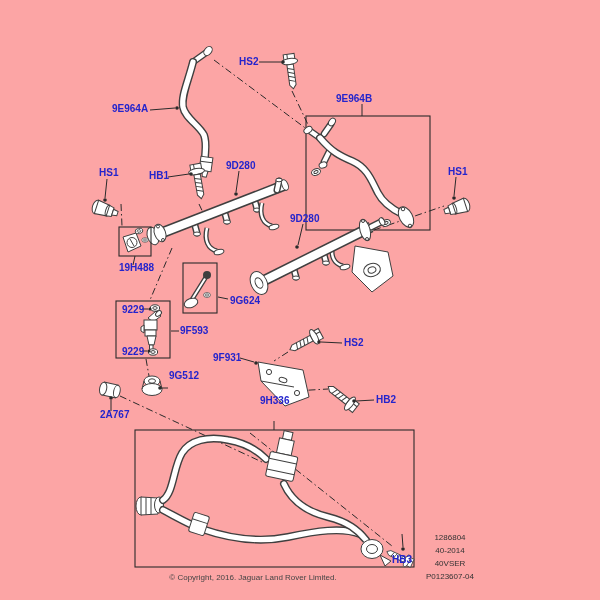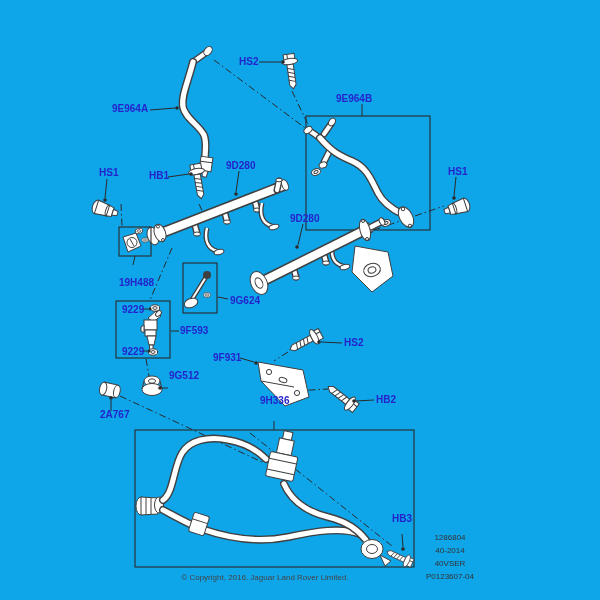--- a/index.html
+++ b/index.html
@@ -3,41 +3,41 @@
 <meta charset="utf-8">
 <style>
   :root{
     --label:#2424cc;
     --part:#3f3f3f;
     --leader:#2a2a2a;
     --foot:#3a3a3a;
   }
   html,body{margin:0;padding:0;background:#ffffff;}
   #stage{
-    position:relative;width:600px;height:600px;background:#0ea5e9;overflow:hidden;
+    position:relative;width:600px;height:600px;background:#fca5a5;overflow:hidden;
     font-family:"Liberation Sans", sans-serif;
   }
   #stage svg{position:absolute;left:0;top:0;}
   .lbl{
     position:absolute;
     font:bold 10px/11px "Liberation Sans", sans-serif;
     color:var(--label);
     white-space:nowrap;
     letter-spacing:0;
     cursor:default;
   }
   .plate{
     position:absolute;left:405px;top:531px;width:90px;
     font:8px/13px "Liberation Sans", sans-serif;
     color:#333;text-align:center;
   }
   .copyright{
     position:absolute;left:0;top:572px;width:506px;
     font:8px/12px "Liberation Sans", sans-serif;
-    color:#444;text-align:center;letter-spacing:0;padding-left:12px;
+    color:#444;text-align:center;letter-spacing:0;
   }
   
   .pw{fill:#fff;stroke:var(--part);stroke-width:1;}
   .pn{fill:none;stroke:var(--part);stroke-width:1;}
   .pd{fill:var(--part);stroke:none;}
   .to{stroke:var(--part);stroke-width:8;fill:none;stroke-linecap:round;}
   .ti{stroke:#fff;stroke-width:5.2;fill:none;stroke-linecap:round;}
   .ro{stroke:var(--part);stroke-width:11;fill:none;stroke-linecap:butt;}
   .ri{stroke:#fff;stroke-width:8;fill:none;stroke-linecap:butt;}
   .so{stroke:var(--part);stroke-width:7;fill:none;stroke-linecap:round;}
@@ -308,32 +308,32 @@
 </svg>
 
 <div class="lbl" style="left:239px;top:56px">HS2</div>
 <div class="lbl" style="left:112px;top:103px">9E964A</div>
 <div class="lbl" style="left:336px;top:93px">9E964B</div>
 <div class="lbl" style="left:99px;top:167px">HS1</div>
 <div class="lbl" style="left:149px;top:170px">HB1</div>
 <div class="lbl" style="left:226px;top:160px">9D280</div>
 <div class="lbl" style="left:290px;top:213px">9D280</div>
 <div class="lbl" style="left:448px;top:166px">HS1</div>
-<div class="lbl" style="left:119px;top:277px">19H488</div>
+<div class="lbl" style="left:119px;top:262px">19H488</div>
 <div class="lbl" style="left:230px;top:295px">9G624</div>
 <div class="lbl" style="left:122px;top:304px">9229</div>
 <div class="lbl" style="left:180px;top:325px">9F593</div>
 <div class="lbl" style="left:122px;top:346px">9229</div>
 <div class="lbl" style="left:169px;top:370px">9G512</div>
 <div class="lbl" style="left:100px;top:409px">2A767</div>
 <div class="lbl" style="left:213px;top:352px">9F931</div>
 <div class="lbl" style="left:344px;top:337px">HS2</div>
 <div class="lbl" style="left:376px;top:394px">HB2</div>
 <div class="lbl" style="left:260px;top:395px">9H336</div>
-<div class="lbl" style="left:392px;top:513px">HB3</div>
+<div class="lbl" style="left:392px;top:554px">HB3</div>
 
 <div class="plate">
   <div>1286804</div>
   <div>40-2014</div>
   <div>40VSER</div>
   <div>P0123607-04</div>
 </div>
 
 <div class="copyright">© Copyright, 2016. Jaguar Land Rover Limited.</div>
 

